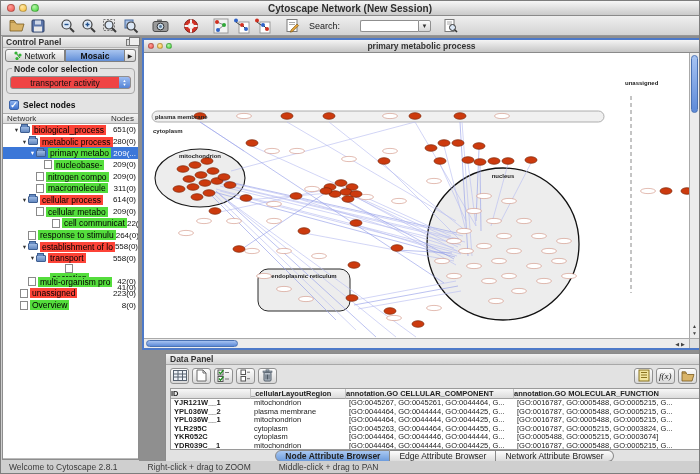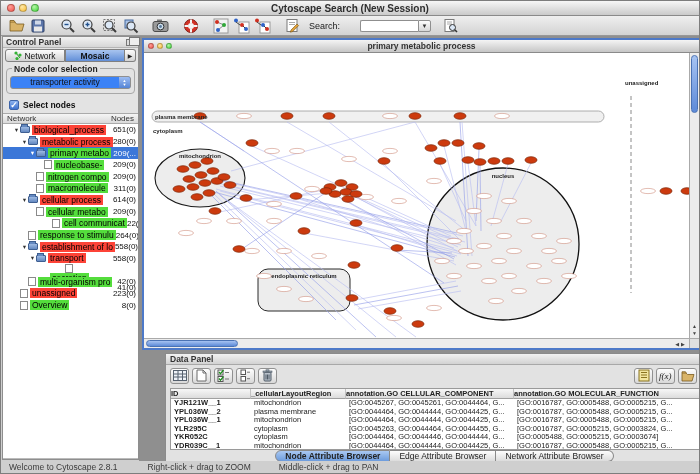--- a/index.html
+++ b/index.html
@@ -43,22 +43,22 @@
   .cp-tabs { height:15px; display:flex; align-items:center; padding:1px 2px; }
   .cp-tab { flex:1; height:13px; display:flex; align-items:center; justify-content:center; gap:2px;
     font-size:8.5px; color:#111; border:1px solid #808080; background:linear-gradient(#fcfcfc,#d2d2d2); }
   .cp-tab.first { border-radius:3px 0 0 3px; }
   .cp-tab.selected { background:linear-gradient(#a8c4ef,#628fd8); font-weight:bold; }
   .cp-tab-overflow { width:11px; height:13px; border:1px solid #808080; border-left:none; border-radius:0 3px 3px 0;
     background:linear-gradient(#fcfcfc,#d2d2d2); font-size:6px; display:flex; align-items:center; justify-content:center; color:#222; }
   .groupbox { margin:5px 3px 2px; border:1px solid #a8a8a8; border-radius:4px; padding:7px 3px 4px; position:relative; }
   .groupbox-label { position:absolute; top:-5px; left:5px; background:#e3e3e3; padding:0 2px;
     font-size:8.5px; font-weight:bold; color:#222; }
-  .combo { height:13px; background:#3b82f6; border:1px solid #8f8f8f; border-radius:3px;
-    display:flex; align-items:flex-start; overflow:hidden; }
+  .combo { height:13px; background:#ef4444; border:1px solid #8f8f8f; border-radius:3px;
+    display:flex; align-items:center; overflow:hidden; }
   .combo-value { flex:1; text-align:center; font-size:8.5px; color:#111; }
   .combo-stepper { width:11px; height:100%; background:linear-gradient(#9dbdf2,#5584d6);
     display:flex; flex-direction:column; align-items:center; justify-content:center; color:#fff; font-size:4px; line-height:4px; }
   .checkbox-row { display:flex; align-items:center; gap:4px; margin:4px 0 3px 6px; }
   .checkbox { width:10px; height:10px; border-radius:2px; border:1px solid #3c63a8;
     background:linear-gradient(#8db3ef,#3f72cf); color:#fff; font-size:9px; line-height:9px; text-align:center; font-weight:bold; }
   .checkbox-label { font-size:8.5px; font-weight:bold; color:#111; }
   .tree-header { height:11px; display:flex; justify-content:space-between; align-items:center; padding:0 4px;
     background:linear-gradient(#f5f5f5,#dadada); border-top:1px solid #aaa; border-bottom:1px solid #aaa;
     font-size:8px; color:#333; }
@@ -134,21 +134,21 @@
 <body>
 
 <div class="app">
 
   <div class="titlebar">
     <div class="lights">
       <span class="light red"></span>
       <span class="light yellow"></span>
       <span class="light green"></span>
     </div>
-    <div class="win-title">Cytoscape Search (New Session)</div>
+    <div class="win-title">Cytoscape Network (New Session)</div>
   </div>
 
   <div class="toolbar">
     <span class="tbtn">
         <svg width="16" height="15" viewBox="0 0 16 15">
           <path d="M1 4h5l1.5 2H15l-2 7H1z" fill="#d9b469" stroke="#7a5c20" stroke-width="0.8"></path>
           <path d="M1 4V2.5h4l1 1.5" fill="#c79f52" stroke="#7a5c20" stroke-width="0.8"></path>
         </svg>
       </span>
     <span class="tbtn">

